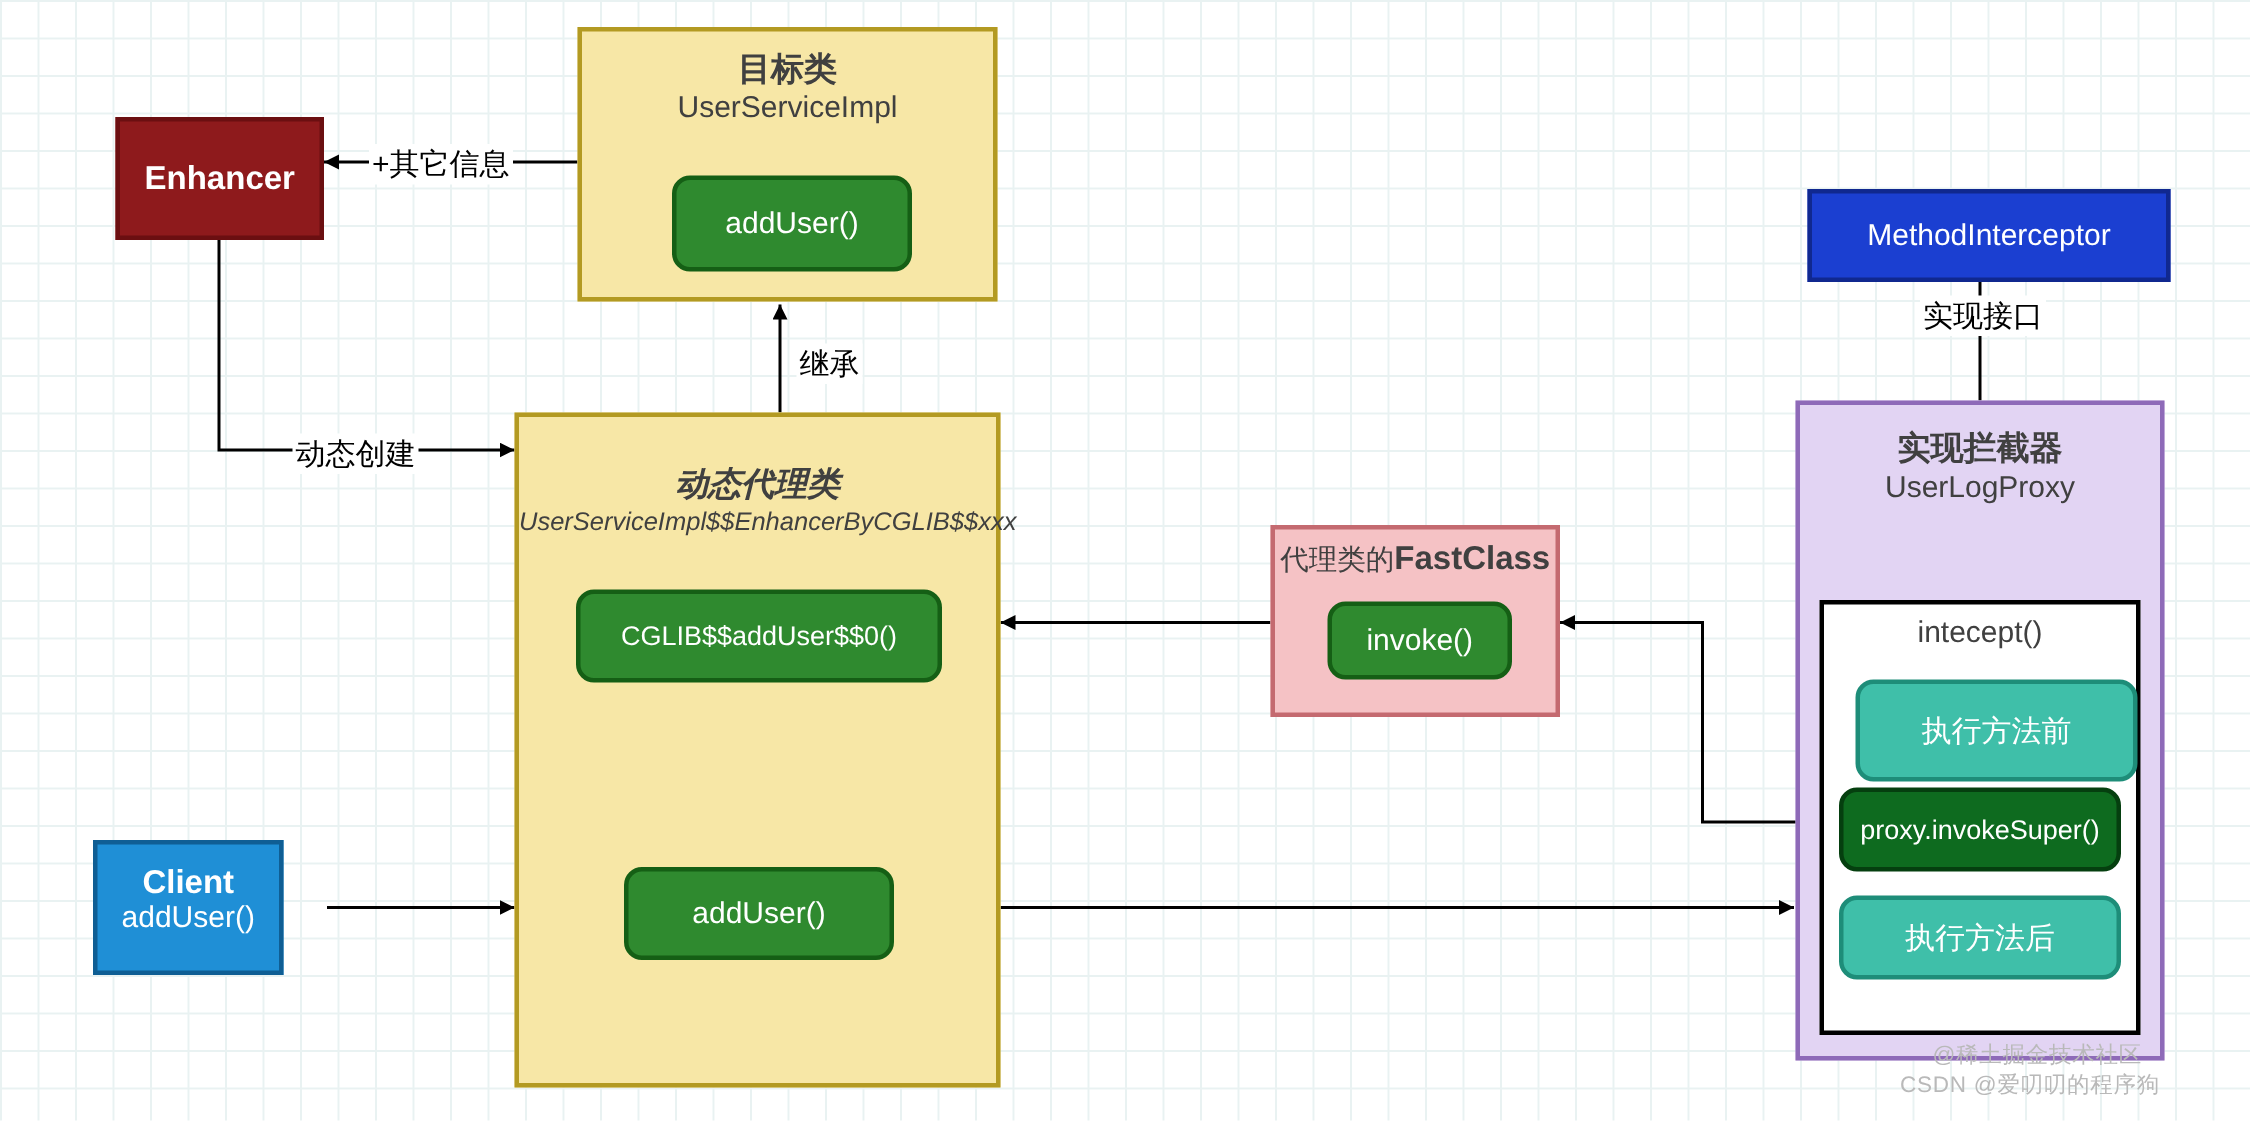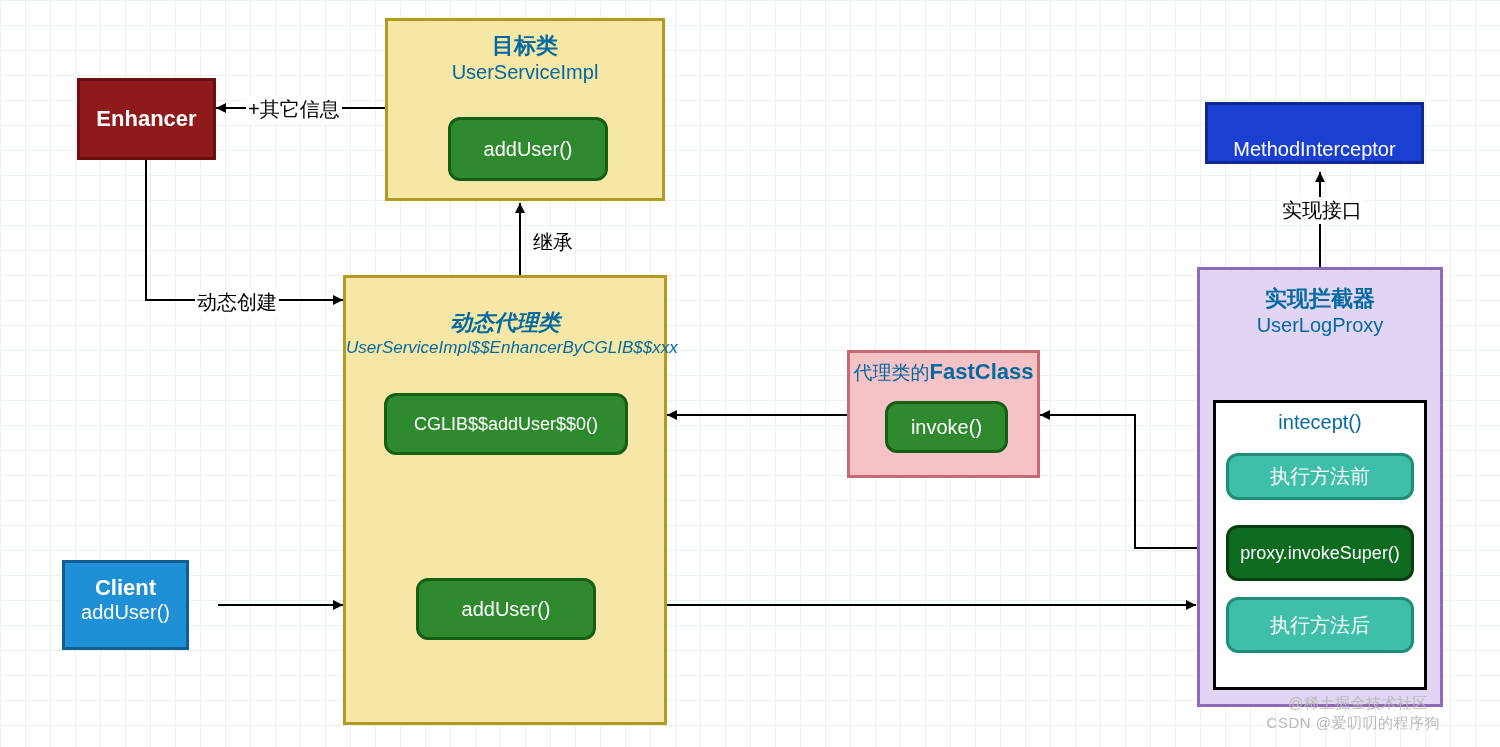--- a/index.html
+++ b/index.html
@@ -40,21 +40,21 @@
     font-size: 20px;
   }
   .title-bold {
     font-weight: 700;
     font-size: 22px;
   }
   .subtitle {
     font-size: 20px;
   }
   .white-text { color: #ffffff; }
-  .black-text { color: #0369a1; }
+  .black-text { color: #404040; }
 
   .edge-label {
     position: absolute;
     font-size: 20px;
     background: #ffffff;
     padding: 0 2px;
     white-space: nowrap;
   }
 
   svg.arrows {
@@ -114,21 +114,21 @@
   <div class="box" style="left:385px; top:18px; width:280px; height:183px; background:#f7e7a6; border-color:#b39a22;">
     <div style="padding-top:10px;">
       <div class="title-bold black-text">目标类</div>
       <div class="subtitle black-text">UserServiceImpl</div>
     </div>
     <div class="pill white-text" style="left:60px; top:96px; width:160px; height:64px; background:#2f8a2f; border-color:#155f15;">
       <span>addUser()</span>
     </div>
   </div>
 
-  <div class="box white-text" style="left:1205px; top:102px; width:219px; height:62px; background:#1b3fd1; border-color:#10288f; display:flex; align-items:flex-end; justify-content:center;">
+  <div class="box white-text" style="left:1205px; top:126px; width:242px; height:62px; background:#1b3fd1; border-color:#10288f; display:flex; align-items:center; justify-content:center;">
     <span class="subtitle" style="font-size:20px;">MethodInterceptor</span>
   </div>
 
   <div class="box" style="left:343px; top:275px; width:324px; height:450px; background:#f7e7a6; border-color:#b39a22;">
     <div style="padding-top:30px;font-style:italic;">
       <div class="title-bold black-text">动态代理类</div>
       <div class="black-text" style="font-size:17px;">UserServiceImpl$$EnhancerByCGLIB$$xxx</div>
     </div>
     <div class="pill white-text" style="left:38px; top:115px; width:244px; height:62px; background:#2f8a2f; border-color:#155f15; font-size:18px;">
       <span>CGLIB$$addUser$$0()</span>
@@ -149,21 +149,21 @@
 
   <div class="box" style="left:1197px; top:267px; width:246px; height:440px; background:#e2d4f3; border-color:#8e6ab8;">
     <div style="padding-top:14px;">
       <div class="title-bold black-text">实现拦截器</div>
       <div class="subtitle black-text">UserLogProxy</div>
     </div>
 
     <div class="box" style="left:13px; top:130px; width:214px; height:290px; background:#ffffff; border-color:#000000;">
       <div class="subtitle black-text" style="padding-top:8px;">intecept()</div>
 
-      <div class="pill white-text" style="left:10px; top:50px; width:188px; height:47px; background:#3fbfa9; border-color:#1e8d79;">
+      <div class="pill white-text" style="left:21px; top:50px; width:188px; height:68px; background:#3fbfa9; border-color:#1e8d79;">
         <span>执行方法前</span>
       </div>
       <div class="pill white-text" style="left:10px; top:122px; width:188px; height:56px; background:#0e6b1f; border-color:#053f0f; font-size:18px;">
         <span>proxy.invokeSuper()</span>
       </div>
       <div class="pill white-text" style="left:10px; top:194px; width:188px; height:56px; background:#3fbfa9; border-color:#1e8d79;">
         <span>执行方法后</span>
       </div>
     </div>
   </div>

